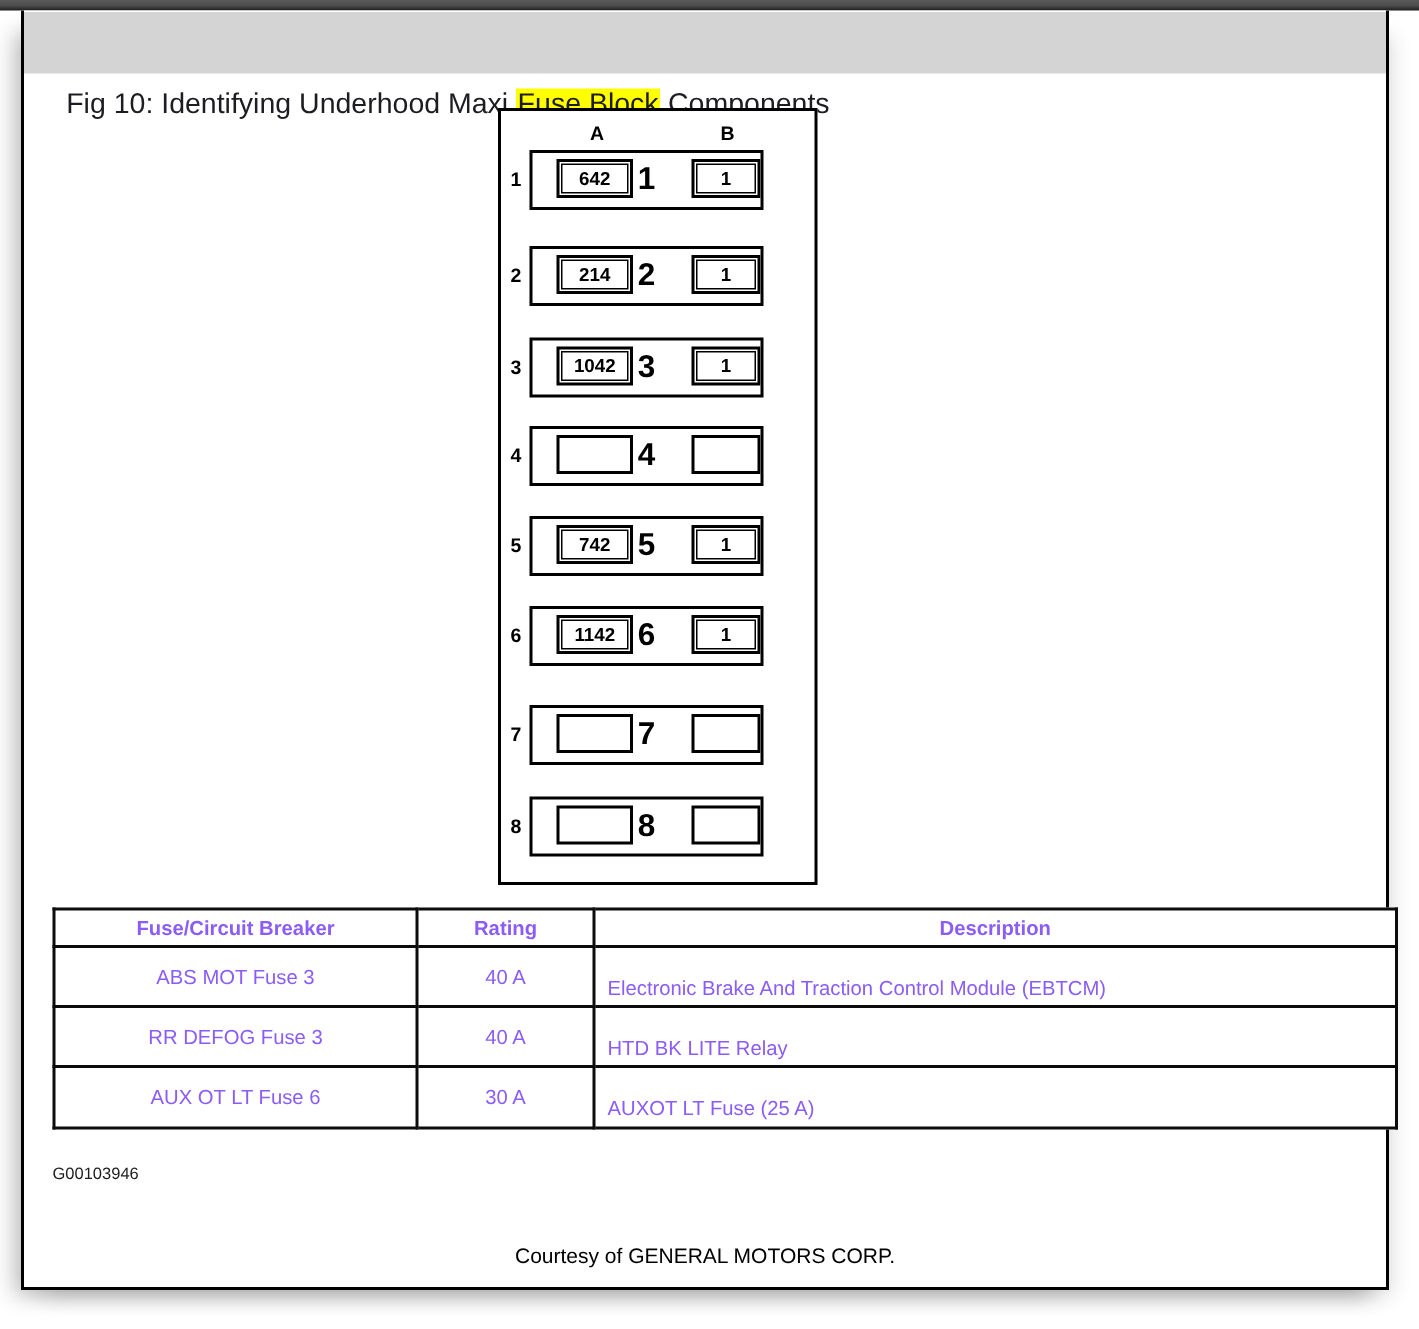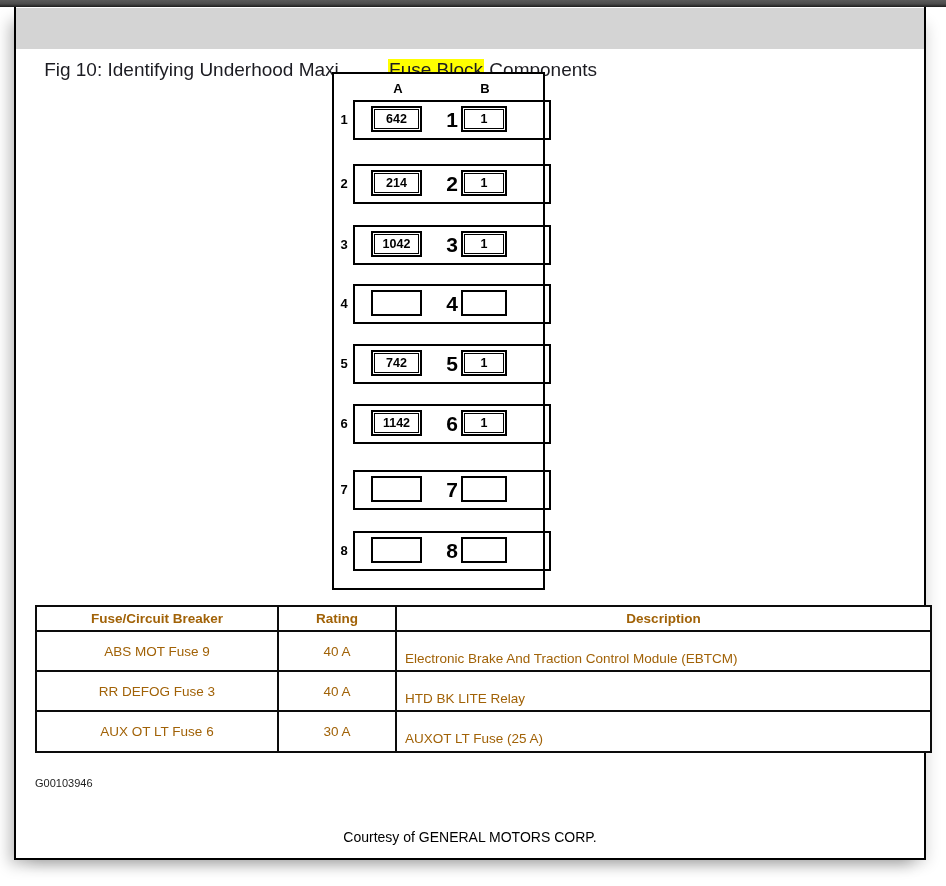--- a/index.html
+++ b/index.html
@@ -9,48 +9,48 @@
   .top-strip { position:absolute; left:0; top:0; width:946px; height:7px;
                background:linear-gradient(to bottom,#5a5a5a 0%,#4c4c4c 55%,#1e1e1e 100%); }
 
   .page { position:absolute; left:14px; top:7px; width:912px; height:853px;
           background:#ffffff; border:2px solid #000; border-top:none;
           box-shadow:-9px 9px 14px -5px rgba(0,0,0,0.28), 8px 10px 14px -7px rgba(0,0,0,0.16); }
 
   .title-bar { position:absolute; left:0; top:1px; width:908px; height:41px;
                background:#d4d4d4; line-height:41px; padding-left:7px;
                font-size:19px; color:#1c1c22; white-space:pre; }
-  .title-bar mark { background:#ffff00; color:#1c1c22; padding:0 1px;margin-left:44px; }
+  .title-bar mark { background:#ffff00; color:#1c1c22; padding:0 1px; }
 
   
   .diagram { position:absolute; left:316px; top:65px; width:213px; height:518px;
              border:2px solid #000; background:#fff; }
   .col-label { position:absolute; top:7px; font-size:13px; font-weight:bold; color:#000;
                transform:translateX(-50%); }
   .col-label.a { left:64px; }
   .col-label.b { left:151px; }
 
   .frow { position:absolute; left:0; width:100%; height:40px; }
   .rlabel { position:absolute; left:2px; width:16px; text-align:center;
             line-height:40px; font-size:13px; font-weight:bold; color:#000; }
-  .rbox { position:absolute; left:19px; top:0; width:198px; height:40px;
+  .rbox { position:absolute; left:19px; top:0; width:156px; height:40px;
           border:2px solid #000; }
   .fbox { position:absolute; top:4px; height:26px; border:2px solid #000; background:#fff; }
   .fbox.a { left:16px; width:51px; }
   .fbox.b { left:106px; width:46px; }
   .fbox .inner { position:absolute; left:1px; right:1px; top:1px; bottom:1px;
                  border:1px solid #000; font-size:12.5px; font-weight:bold;
                  display:flex; align-items:center; justify-content:center; }
   .cnum { position:absolute; left:50%; transform:translateX(-50%); top:0;
           line-height:36px; font-size:21px; font-weight:bold; color:#000; }
 
   
   table.fuse { position:absolute; left:19px; top:598px; width:895px;
                border-collapse:collapse; table-layout:fixed; background:#fff; }
-  table.fuse th, table.fuse td { border:2px solid #0c0c0c; color:#a16207;
+  table.fuse th, table.fuse td { border:2px solid #0c0c0c; color:#8b5cf6;
                font-size:13.5px; overflow:hidden; }
   table.fuse th { font-weight:bold; text-align:center; height:25px; }
   table.fuse td { height:23px; }
   table.fuse tr.tall td { height:45px; }
   td.c0, td.c1 { text-align:center; }
   td.c2 { text-align:left; padding:18px 46px 2px 8px; line-height:1.35; }
 
   .doc-id { position:absolute; left:19px; top:770px; font-size:11px; color:#1d1d1d; }
   .courtesy { position:absolute; left:0; top:822px; width:908px; text-align:center;
               font-size:14px; color:#000000; }
@@ -165,21 +165,21 @@
       </colgroup>
     <thead>
         <tr id="fuse-table-head">
           <th>Fuse/Circuit Breaker</th>
           <th>Rating</th>
           <th>Description</th>
         </tr>
       </thead>
     <tbody id="fuse-table-body">
         <tr>
-          <td class="c0">ABS MOT Fuse 9</td>
+          <td class="c0">ABS MOT Fuse 3</td>
           <td class="c1">40 A</td>
           <td class="c2">Electronic Brake And Traction Control Module (EBTCM)</td>
         </tr>
         <tr>
           <td class="c0">RR DEFOG Fuse 3</td>
           <td class="c1">40 A</td>
           <td class="c2">HTD BK LITE Relay</td>
         </tr>
         <tr>
           <td class="c0">AUX OT LT Fuse 6</td>

